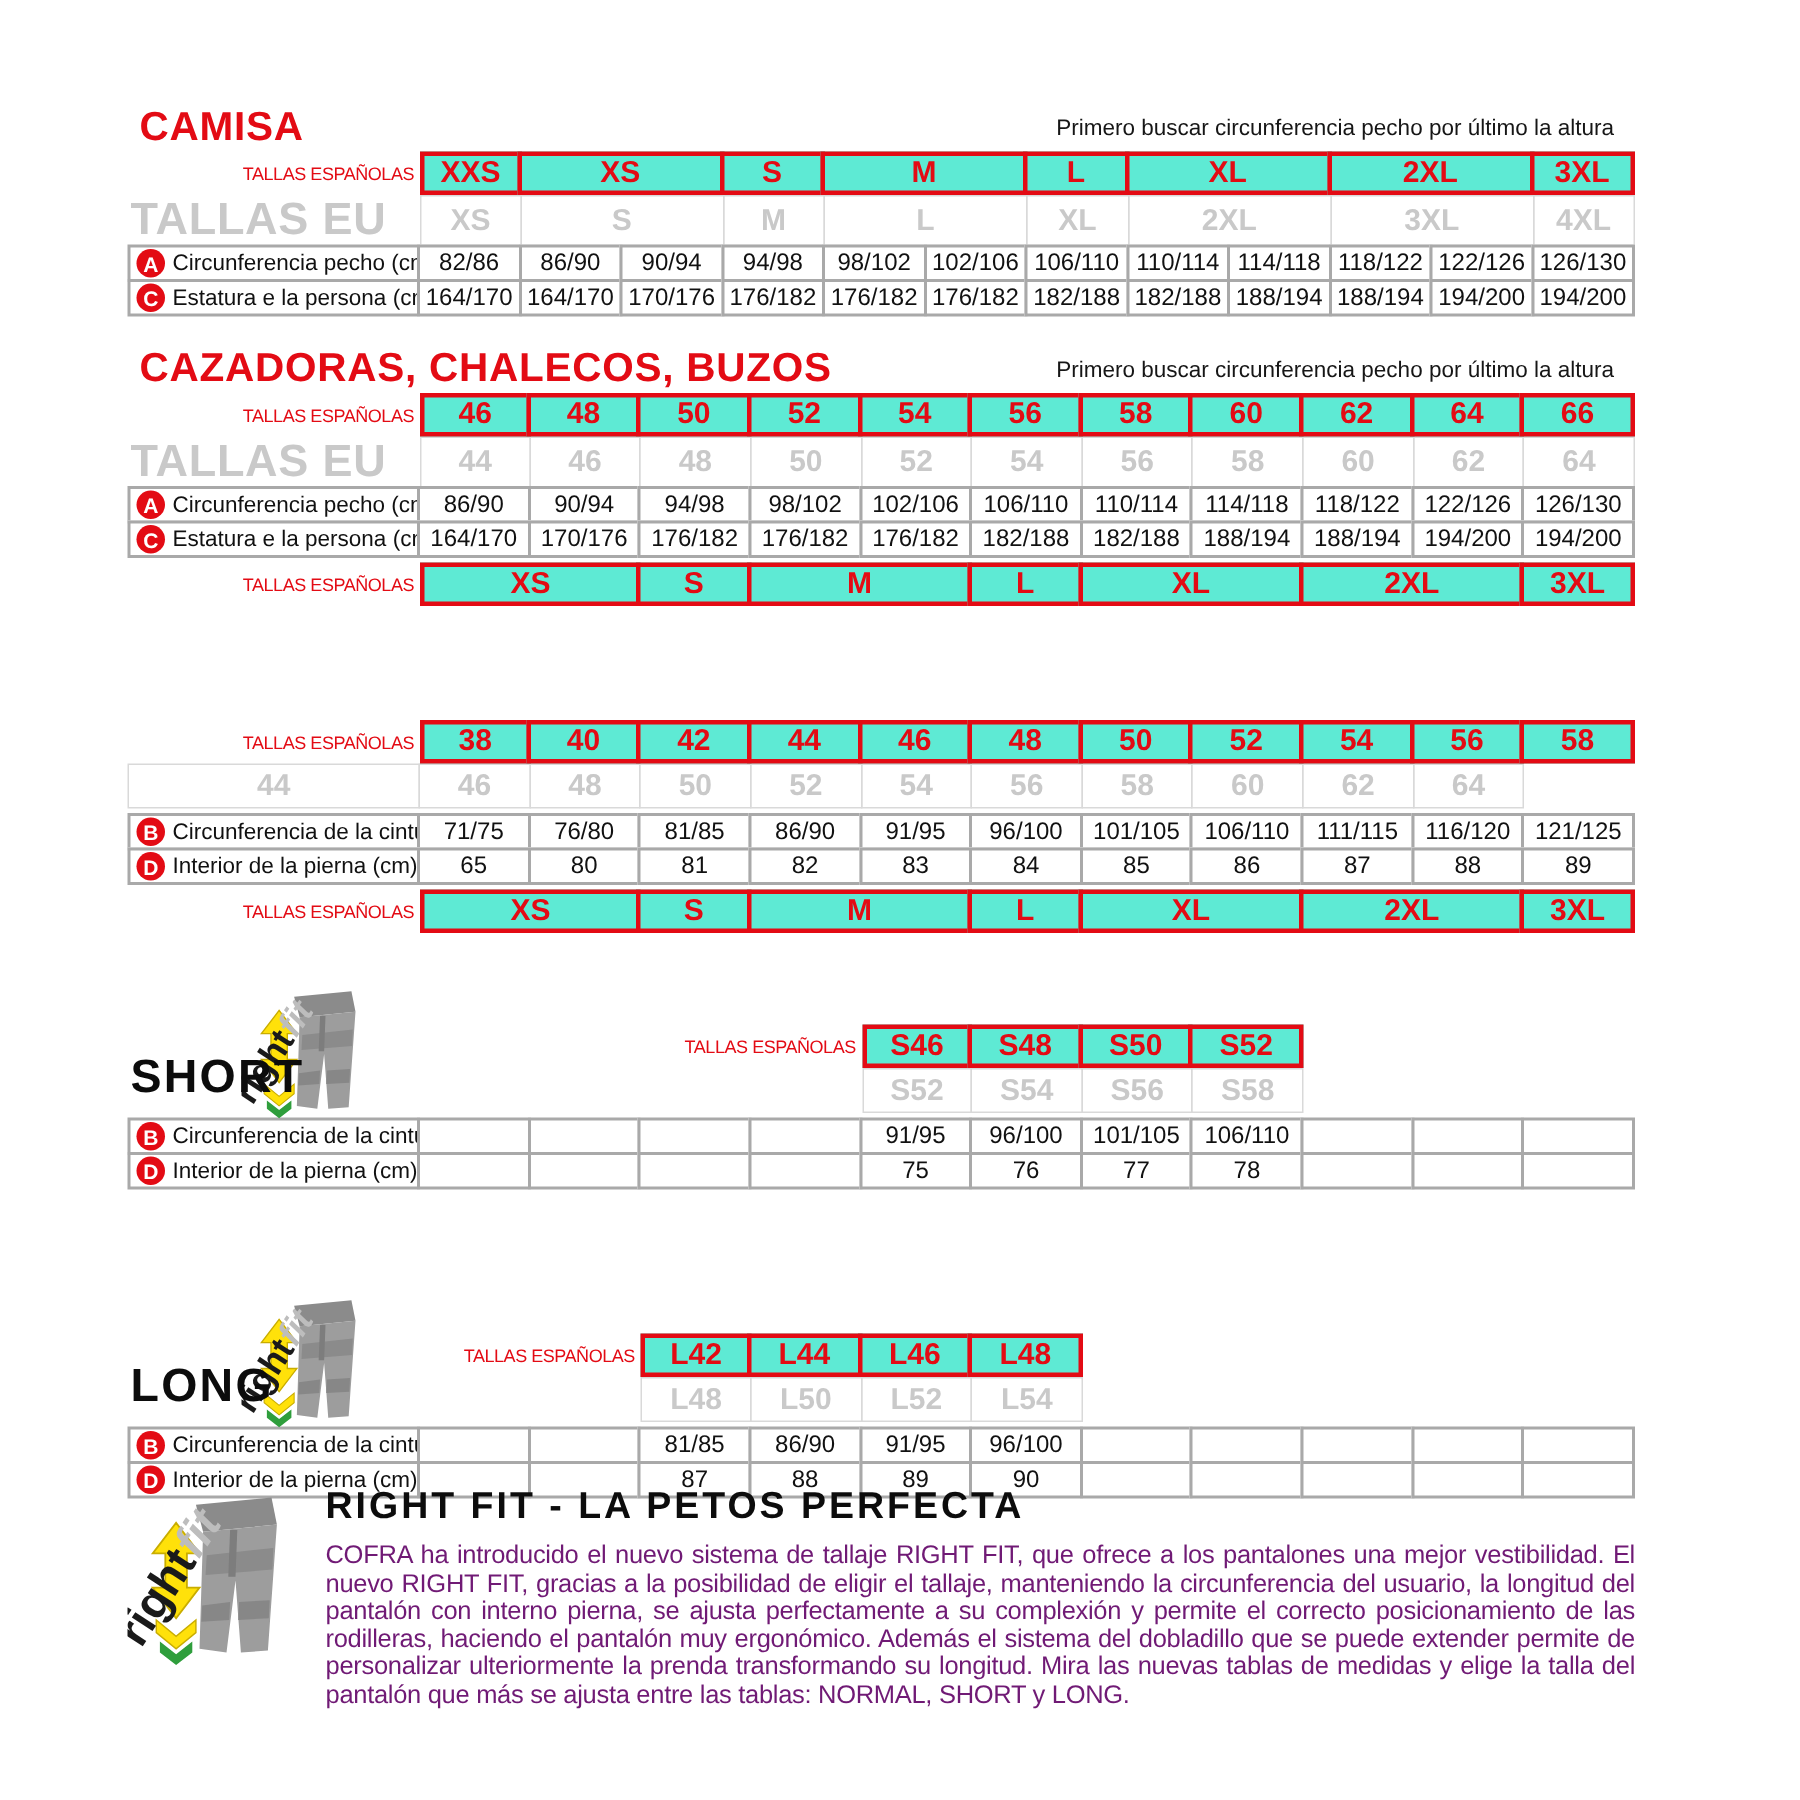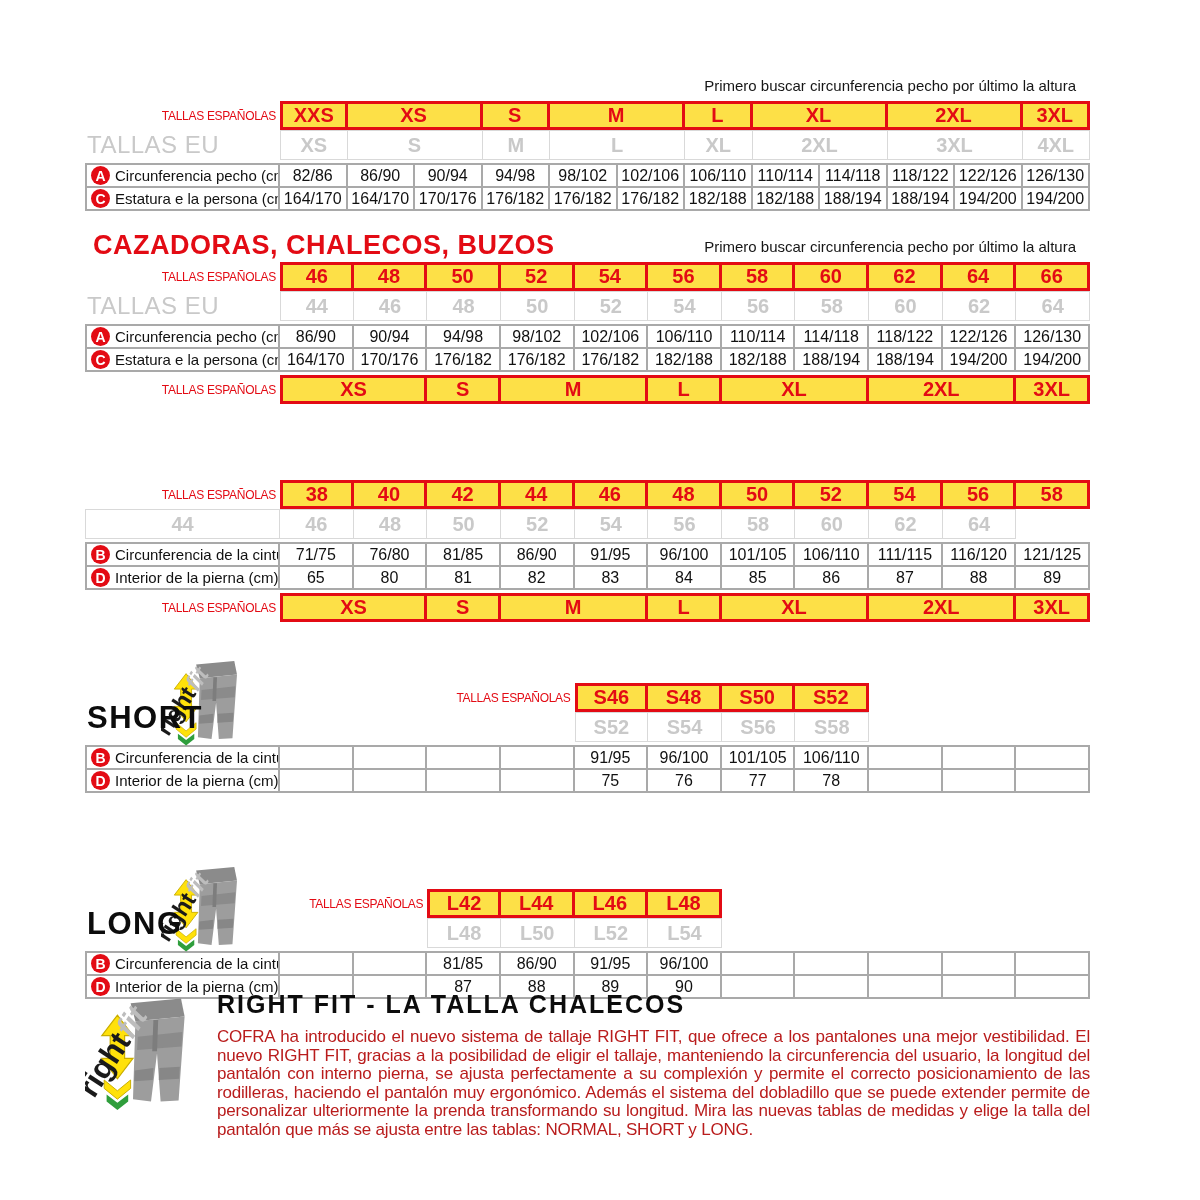--- a/index.html
+++ b/index.html
@@ -25,23 +25,23 @@
   .trow{display:grid;grid-template-columns:195px repeat(var(--cols),1fr);}
   .r-es{height:29px;}
   .r-eu{height:30px;margin-bottom:3px;}
   .r-data{height:25px;}
   .r-data + .r-data{margin-top:-2px;}
   .r-foot{height:28px;margin-top:3px;}
 
   .lbl-red{display:flex;align-items:center;justify-content:flex-end;padding-right:4px;
     color:var(--red);font-weight:normal;font-size:12px;letter-spacing:-.3px;white-space:nowrap;}
   .box-red{display:flex;align-items:center;justify-content:center;border:3px solid var(--red);
-    margin-left:-3px;color:var(--red);font-weight:bold;font-size:20px;background:#fde047;z-index:1;}
+    margin-left:-3px;color:var(--red);font-weight:bold;font-size:20px;background:#5eead4;z-index:1;}
   .box-red.first{margin-left:0;}
-  .lbl-gray{display:flex;align-items:center;color:var(--graytxt);font-weight:normal;font-size:24px;
+  .lbl-gray{display:flex;align-items:center;color:var(--graytxt);font-weight:bold;font-size:30px;
     letter-spacing:.5px;padding-left:2px;white-space:nowrap;}
   .box-gray{display:flex;align-items:center;justify-content:center;border:1px solid var(--lightborder);
     margin-left:-1px;color:var(--graytxt);font-weight:bold;font-size:20px;}
   .box-gray.first{margin-left:0;}
   .fill{border:none;}
 
   .lbl-data{display:flex;align-items:center;gap:5px;border:2px solid var(--border);
     padding-left:4px;background:#fff;font-size:15px;color:var(--ink);white-space:nowrap;overflow:hidden;}
   .td{display:flex;align-items:center;justify-content:center;border:2px solid var(--border);
     margin-left:-2px;font-size:16px;color:var(--ink);background:#fff;}
@@ -53,21 +53,21 @@
   .sl-title{position:absolute;left:2px;top:50px;margin:0;font-size:31px;font-weight:bold;
     color:#0c0c0c;letter-spacing:1.5px;}
   .sl-logo{position:absolute;left:76px;top:0;}
   .sec-sl .tbl{margin-top:33px;}
 
   
   .rf{display:flex;gap:10px;}
   .rf-logo-col{flex:0 0 122px;}
   .rf-text{flex:1;padding-top:6px;}
   .rf-title{margin:0 0 9px 0;font-size:25px;font-weight:bold;color:#0c0c0c;letter-spacing:2px;}
-  .rf-par{margin:0;font-size:17px;line-height:18.6px;text-align:justify;color:#b91c1c;letter-spacing:-.2px;}
+  .rf-par{margin:0;font-size:17px;line-height:18.6px;text-align:justify;color:#701a75;letter-spacing:-.2px;}
   .defs-svg{position:absolute;width:0;height:0;overflow:hidden;}
 </style>
 </head>
 <body>
 
 <svg class="defs-svg" aria-hidden="true">
   <defs>
     <g id="rf-logo">
 
       <g>
@@ -85,20 +85,21 @@
 
       <text transform="rotate(-57 14 86)" x="2" y="86" font-family="Liberation Sans, sans-serif" font-size="26" font-weight="bold" fill="#1a1a1a"><tspan>right</tspan><tspan dx="1" fill="#bdbdbd" font-style="italic">fit</tspan></text>
     </g>
   </defs>
 </svg>
 
 <div class="page">
 
   <section class="sec" id="sec-camisa">
     <div class="sec-head">
+      <h2 class="sec-title">CAMISA</h2>
       <div class="sec-note">Primero buscar circunferencia pecho por último la altura</div>
     </div>
     <div class="tbl" style="--cols: 12;">
         <div class="trow r-es">
           <div class="lbl-red">TALLAS ESPAÑOLAS</div>
           <div class="box-red first">XXS</div>
           <div class="box-red" style="grid-column: span 2;">XS</div>
           <div class="box-red">S</div>
           <div class="box-red" style="grid-column: span 2;">M</div>
           <div class="box-red">L</div>
@@ -433,18 +434,18 @@
       </div>
   </section>
 
   <section class="sec rf" id="sec-rightfit">
     <div class="rf-logo-col">
       <svg width="120" height="132" viewBox="0 0 100 110">
           <use href="#rf-logo"></use>
         </svg>
     </div>
     <div class="rf-text">
-      <h2 class="rf-title">RIGHT FIT - LA TALLA CHALECOS</h2>
+      <h2 class="rf-title">RIGHT FIT - LA PETOS PERFECTA</h2>
       <p class="rf-par">COFRA ha introducido el nuevo sistema de tallaje RIGHT FIT, que ofrece a los pantalones una mejor vestibilidad. El nuevo RIGHT FIT, gracias a la posibilidad de eligir el tallaje, manteniendo la circunferencia del usuario, la longitud del pantalón con interno pierna, se ajusta perfectamente a su complexión y permite el correcto posicionamiento de las rodilleras, haciendo el pantalón muy ergonómico. Además el sistema del dobladillo que se puede extender permite de personalizar ulteriormente la prenda transformando su longitud. Mira las nuevas tablas de medidas y elige la talla del pantalón que más se ajusta entre las tablas: NORMAL, SHORT y LONG.</p>
     </div>
   </section>
 
 </div>
 
 </body></html>

